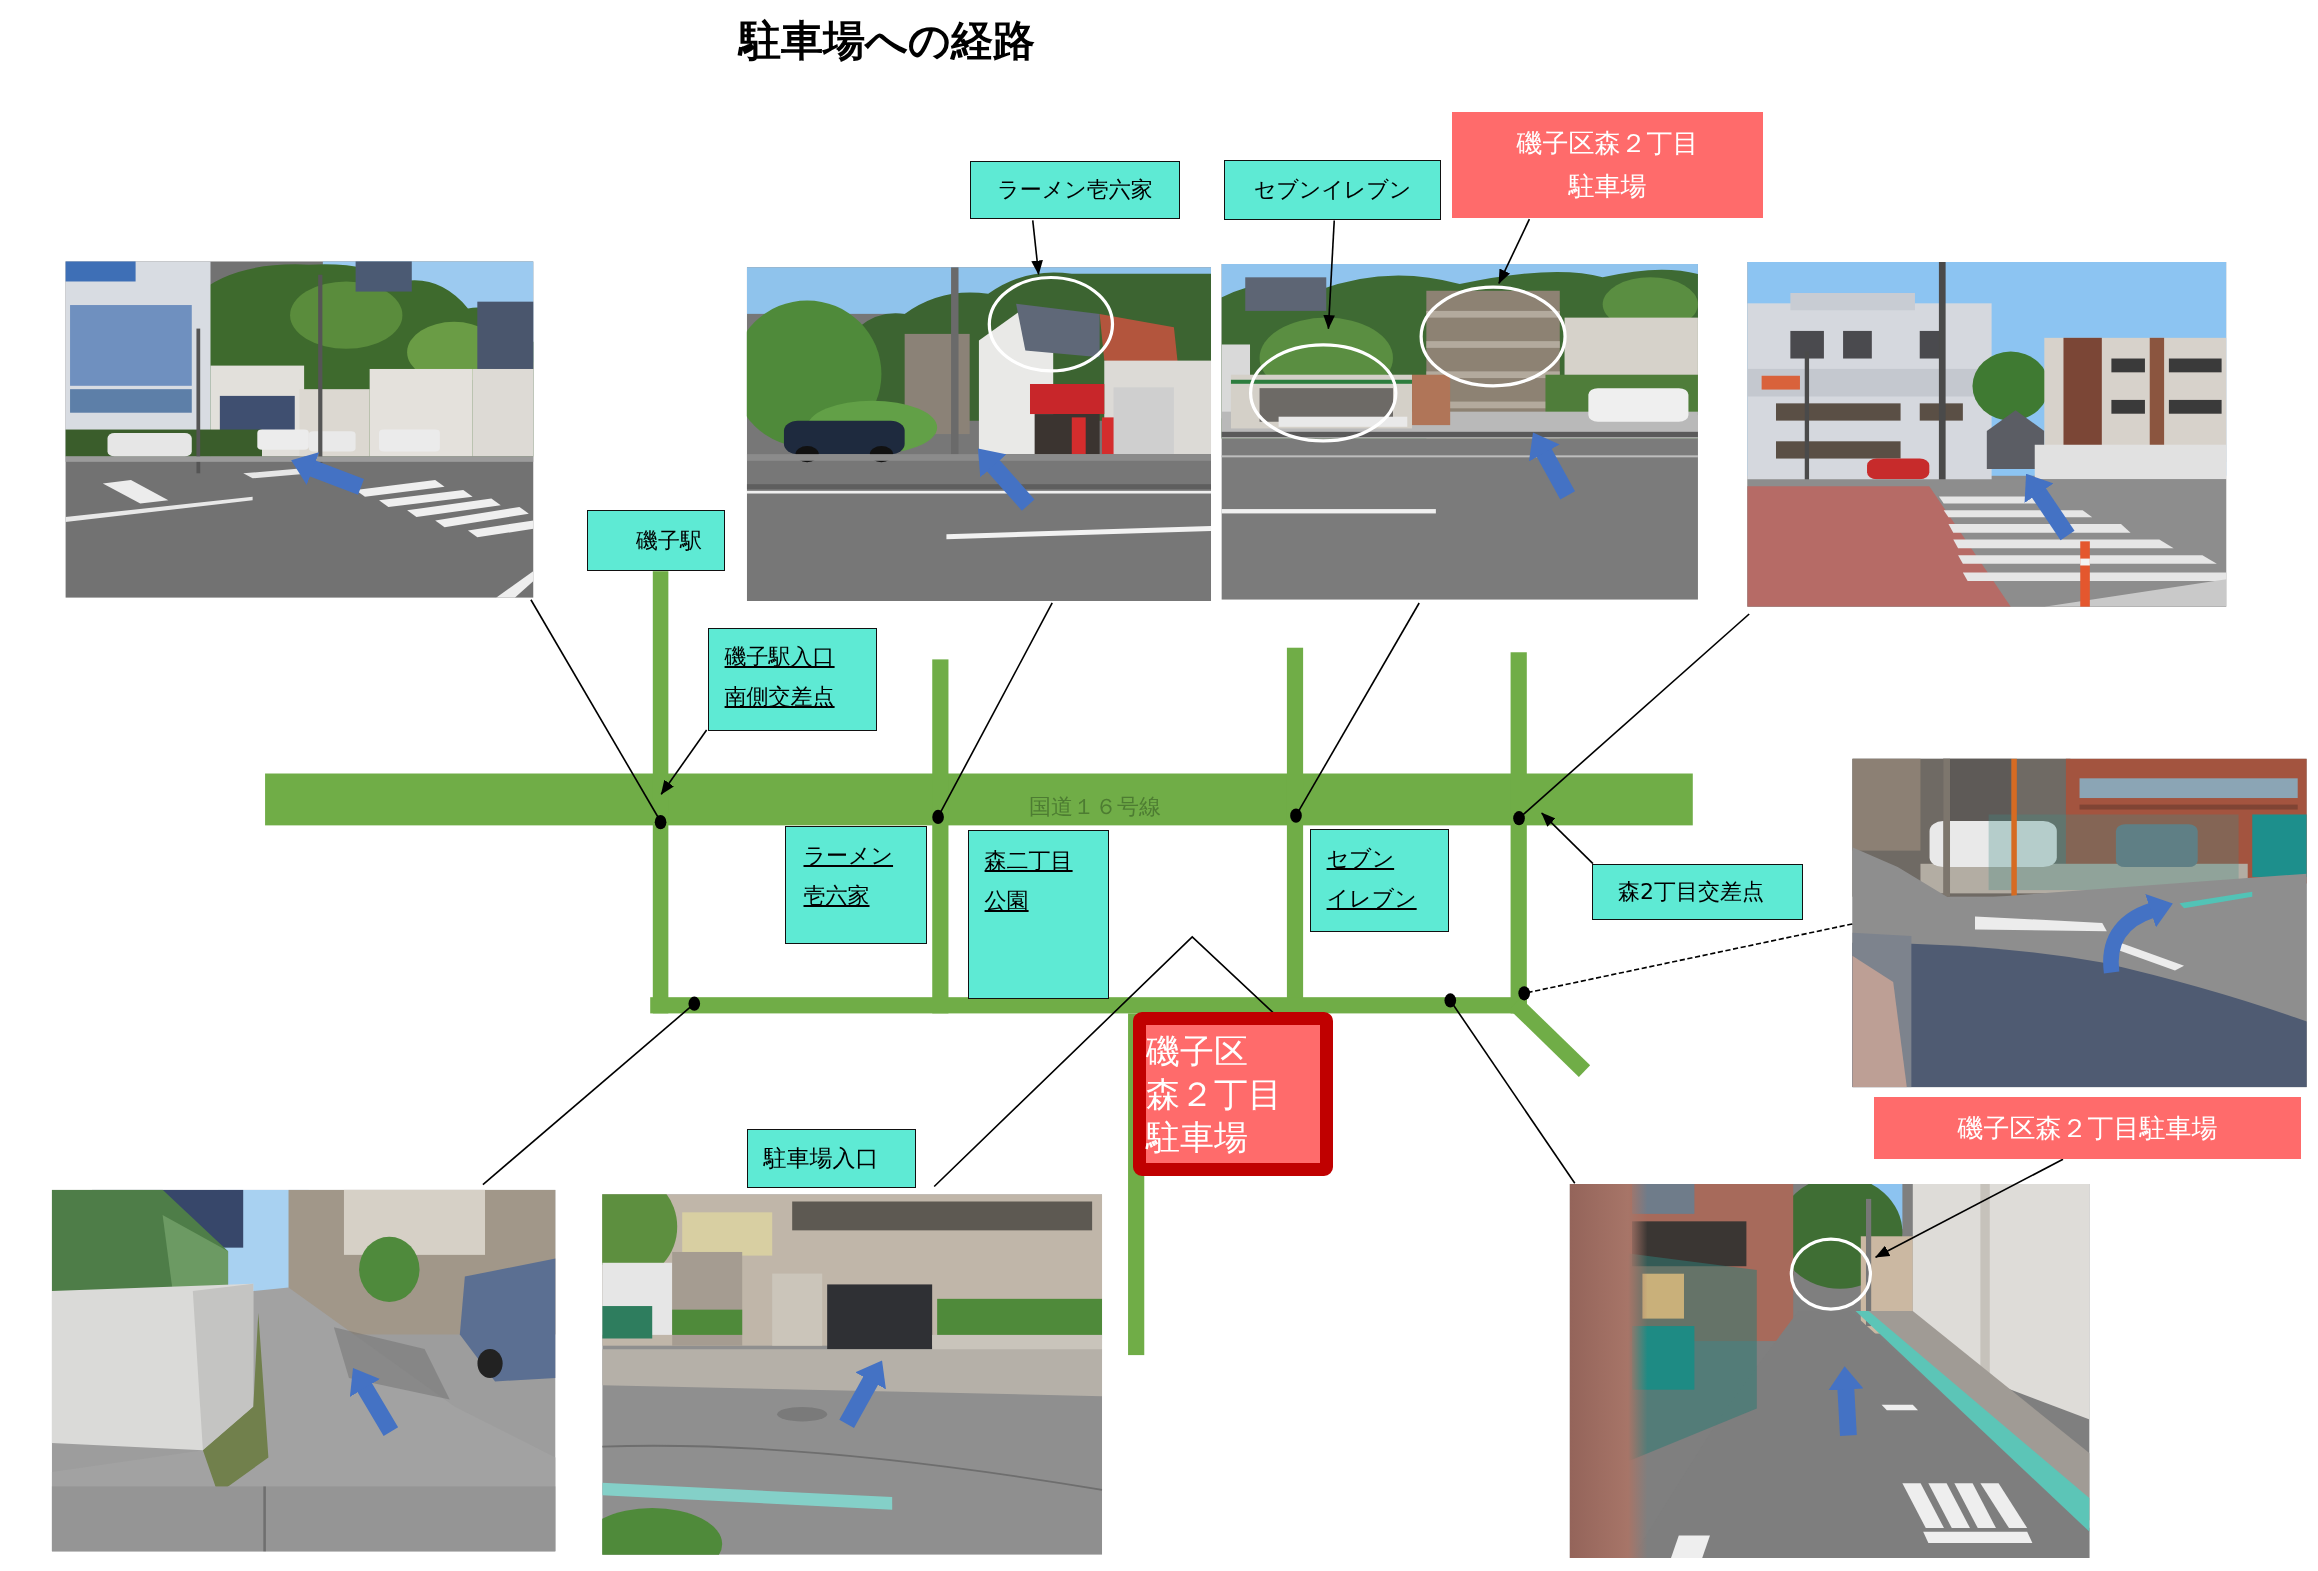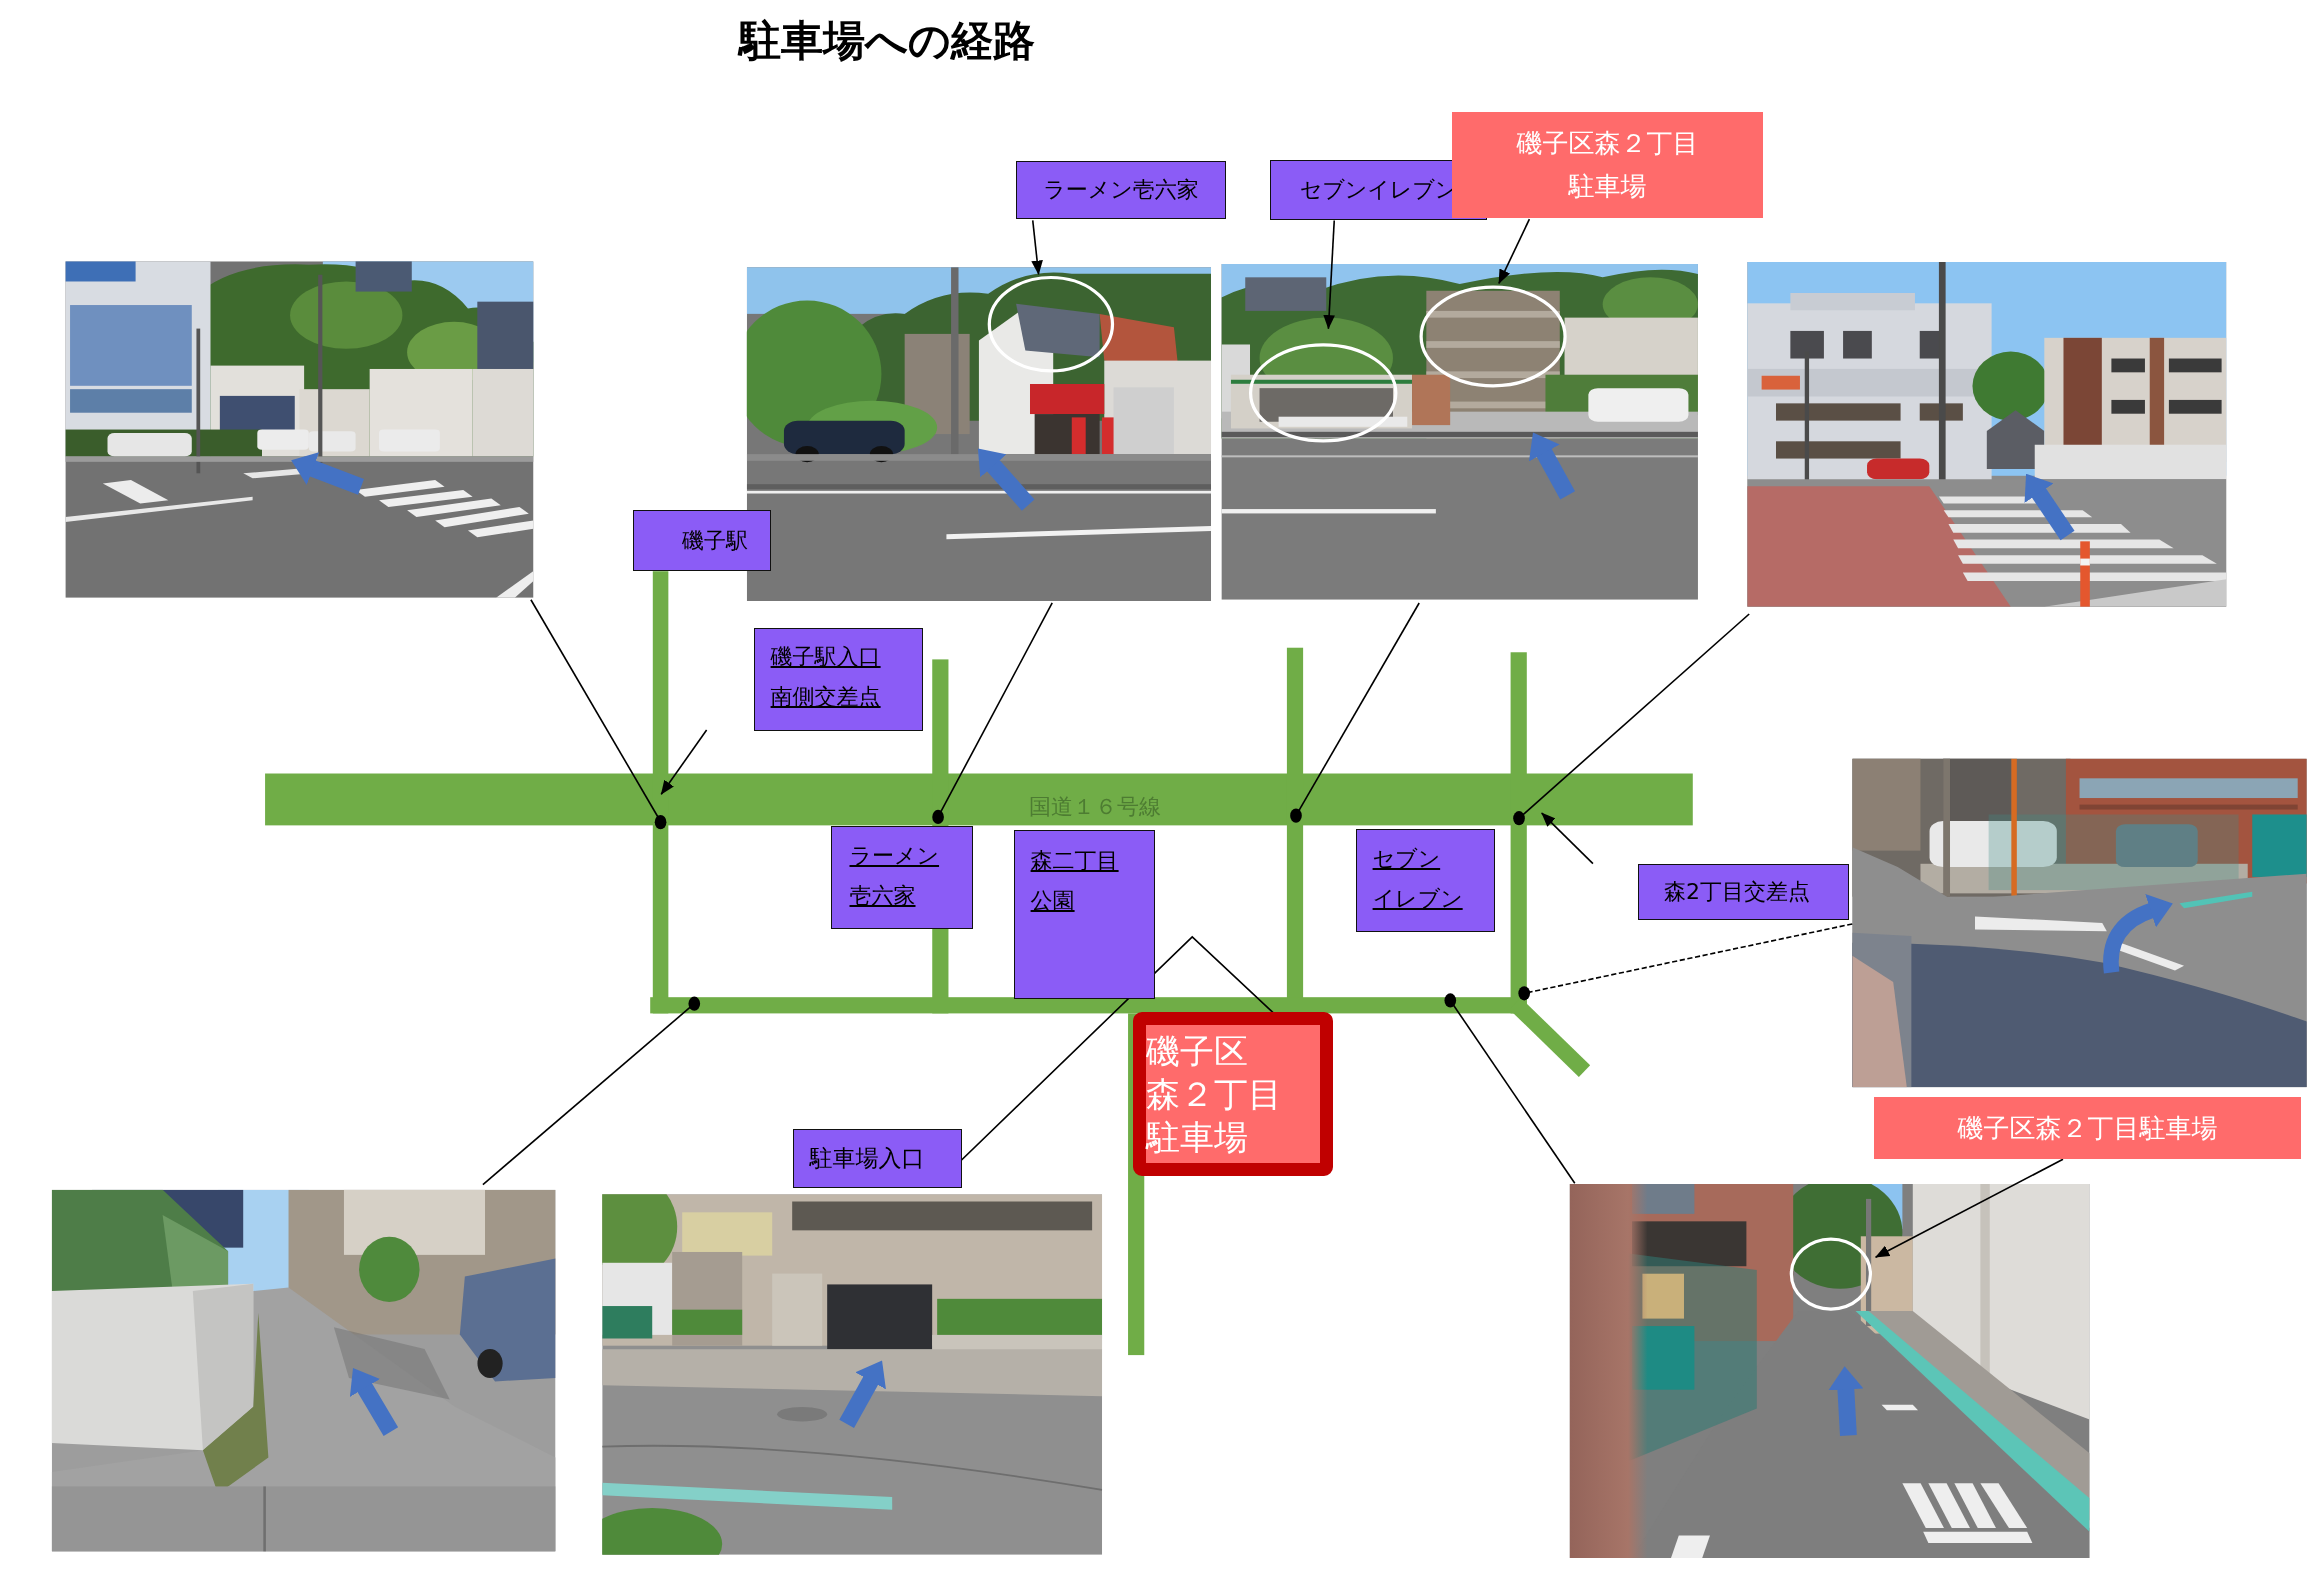--- a/index.html
+++ b/index.html
@@ -6,22 +6,22 @@
   body {
     width:2319px; height:1571px; position:relative; overflow:hidden;
     background:#ffffff; font-family:"DejaVu Sans", "Liberation Sans", sans-serif;
   }
   .canvas { position:absolute; left:0; top:0; width:2319px; height:1571px; z-index:1; }
   .title {
     position:absolute; left:739px; top:14.3px; z-index:3;
     font-size:42px; line-height:53px; font-weight:bold; color:#000; white-space:nowrap;
   }
   .box {
-    position:absolute; z-index:3; background:#8b5cf6; border:1.9px solid #111;
-    box-sizing:border-box; color:#000; font-size:22px; white-space:nowrap;margin-left:46px;
+    position:absolute; z-index:3; background:#5eead4; border:1.9px solid #111;
+    box-sizing:border-box; color:#000; font-size:22px; white-space:nowrap;
   }
   .box.center { display:flex; align-items:center; justify-content:center; }
   .box.left { display:flex; align-items:center; justify-content:flex-start; }
   .box.lines { display:flex; flex-direction:column; align-items:flex-start; }
   .box.lines .ln { display:block; height:40px; line-height:40px;text-decoration:underline; }
   .hl {
     position:absolute; z-index:3; background:#FF6B6B; color:#fff;
     display:flex; flex-direction:column; align-items:center; justify-content:center;
     font-size:26px; white-space:nowrap; box-sizing:border-box;
   }
@@ -39,21 +39,21 @@
   
   .c-ramen   { left:970px; top:161px;  width:210px; height:58px; }
   .c-seven   { left:1224px; top:160px;  width:217px; height:60px; }
   .c-parktop { left:1452px; top:112px;  width:311px; height:106px; }
   .c-entry   { left:747px; top:1129px; width:169px; height:59px; padding-left:15.6px; font-size:23px; }
   .c-parkbot { left:1874px; top:1097px; width:427px; height:62px; }
   
   .m-station  { left:587px;  top:510px;  width:138px; height:61px; padding-left:26px; }
   .m-entrance { left:708px; top:628px;  width:169px; height:103px; padding:7.8px 0 0 15.6px; }
   .m-entrance .ln { height:41px; line-height:41px; }
-  .m-ramen    { left:785px; top:826px; width:142px; height:103px; padding:9px 0 0 17.5px; }
+  .m-ramen    { left:785px; top:826px; width:142px; height:118px; padding:9px 0 0 17.5px; }
   .m-park     { left:968px; top:830px; width:141px; height:169px; padding:10.4px 0 0 15.6px; }
   .m-seven    { left:1310px; top:829px; width:139px; height:103px; padding:9px 0 0 15.6px; }
   .m-mori2    { left:1592px; top:864px; width:211px; height:56px;  padding-left:25px; }
 </style>
 </head>
 <body>
 
 <div class="title">駐車場への経路</div>
 
 <svg class="canvas" width="2319" height="1571" viewBox="0 0 3575 2423" xmlns="http://www.w3.org/2000/svg">

